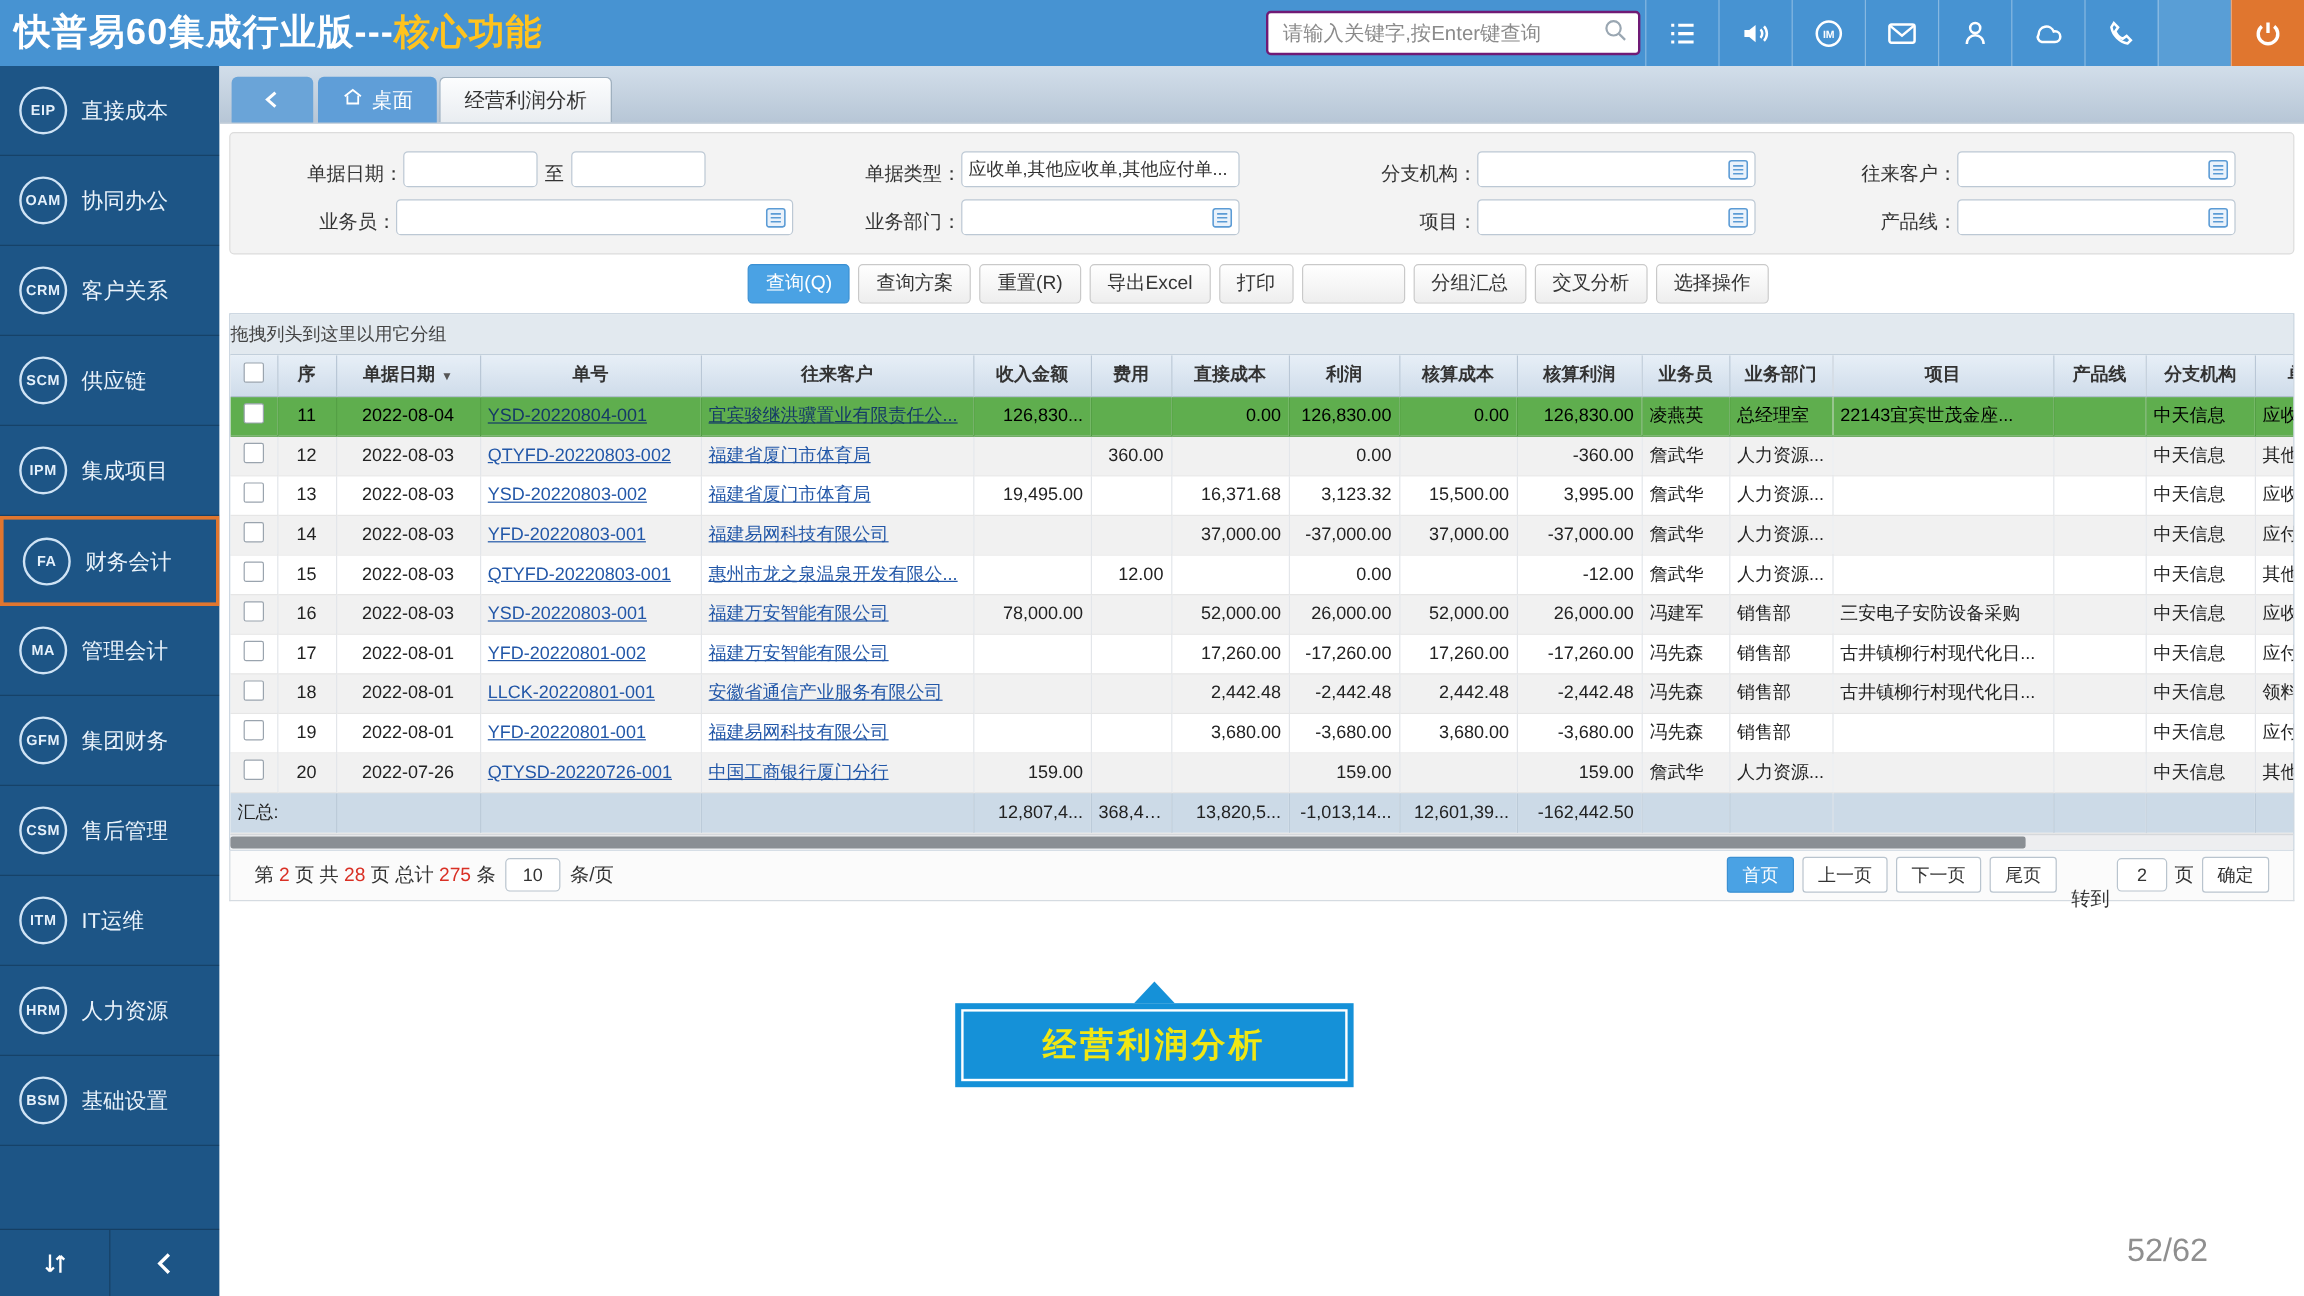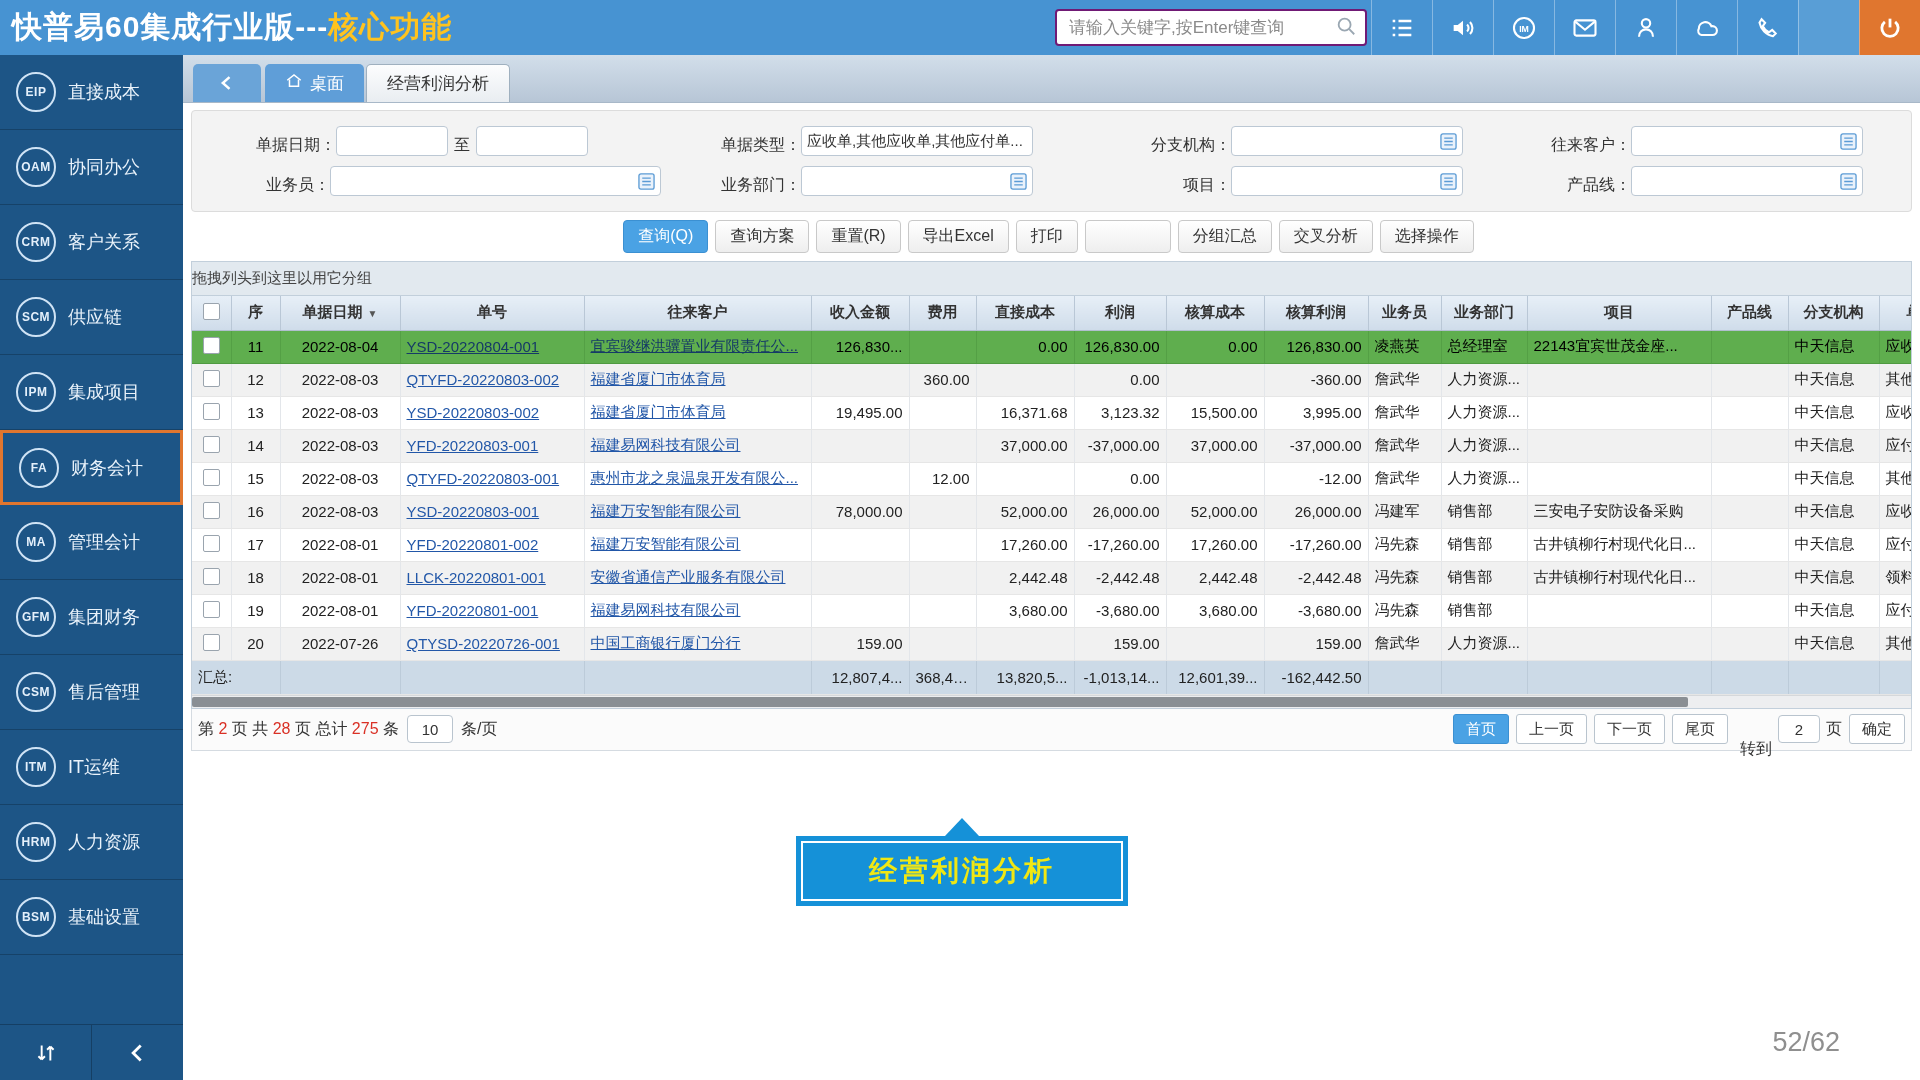--- a/index.html
+++ b/index.html
@@ -96,21 +96,21 @@
   a.cell-link { color:#2257a8; text-decoration:underline; cursor:pointer; }
   tr.sel a.cell-link { color:#153a66; }
   tr.tot td { background:#ccdae7; border-right-color:#bccbd9; height:34px; }
   .chk { width:17px; height:17px; border:1px solid #9aa4ae; border-radius:2px; background:#fff; display:inline-block; cursor:pointer; }
   .sort-arrow { display:inline-block; margin-left:5px; font-size:10px; color:#555; }
   .hscroll { height:13px; background:#edeef0; border-top:1px solid #d5d8db; position:relative; }
   .hscroll .thumb { position:absolute; top:1px; left:0; height:10px; width:87%; background:#8a8f94; border-radius:2px; }
 
   
   .pager { height:42px; display:flex; align-items:center; margin:0 8px; border:1px solid #d5dbe1; border-top:none;
-    background:#fbfbfb; padding:0 6px; font-size:16px; color:#333; }
+    background:#fbfbfb; padding:0 20px; font-size:16px; color:#333; }
   .pager .red { color:#d93025; }
   .pager-input { width:46px; height:28px; border:1px solid #b9c4ce; border-radius:4px; background:#fff;
     text-align:center; font-size:15px; margin:0 8px; display:flex; align-items:center; justify-content:center; }
   .pager-spacer { flex:1; }
   .pbtn { height:30px; padding:0 12px; font-size:15px; border:1px solid #b9c4ce; background:#fff; border-radius:3px;
     display:flex; align-items:center; margin-left:7px; cursor:pointer; color:#333; }
   .pbtn.primary { background:#4aa2e4; border-color:#3b90d2; color:#fff; }
   .goto-label { margin-left:12px;margin-top:40px; }
   .goto-input { width:42px; height:28px; border:1px solid #b9c4ce; border-radius:4px; background:#fff;
     display:flex; align-items:center; justify-content:center; font-size:15px; margin:0 6px; }

